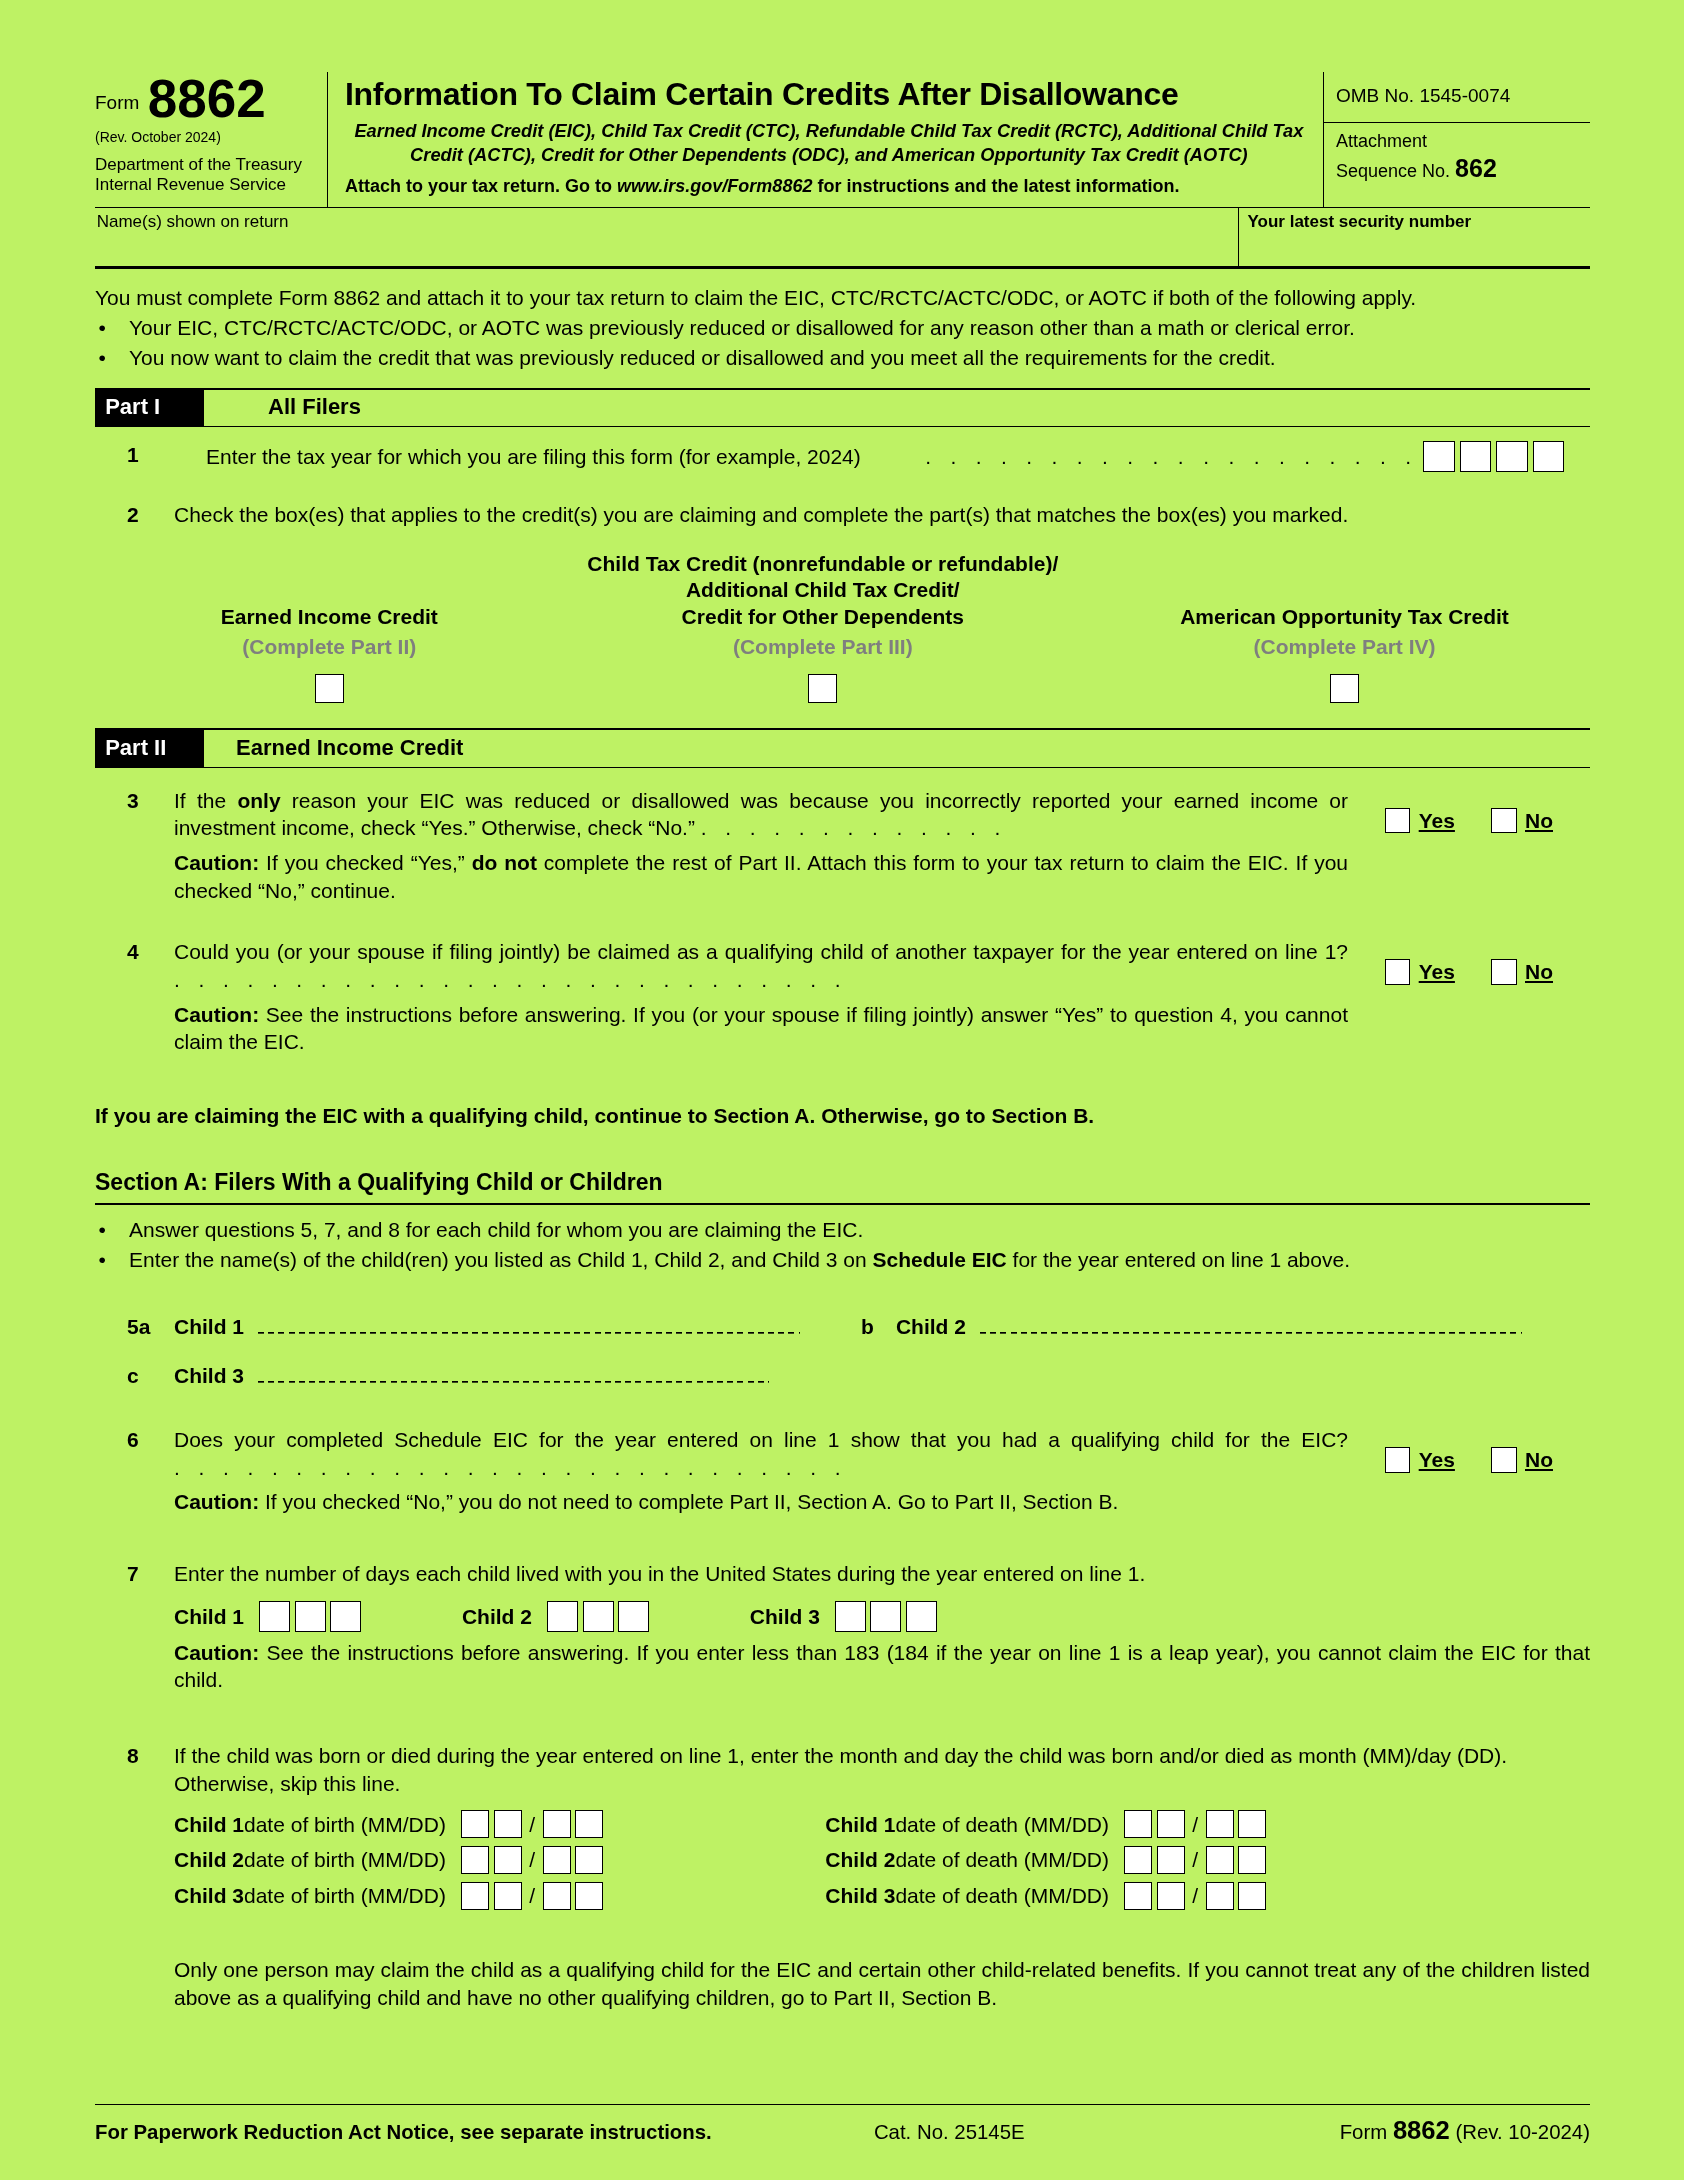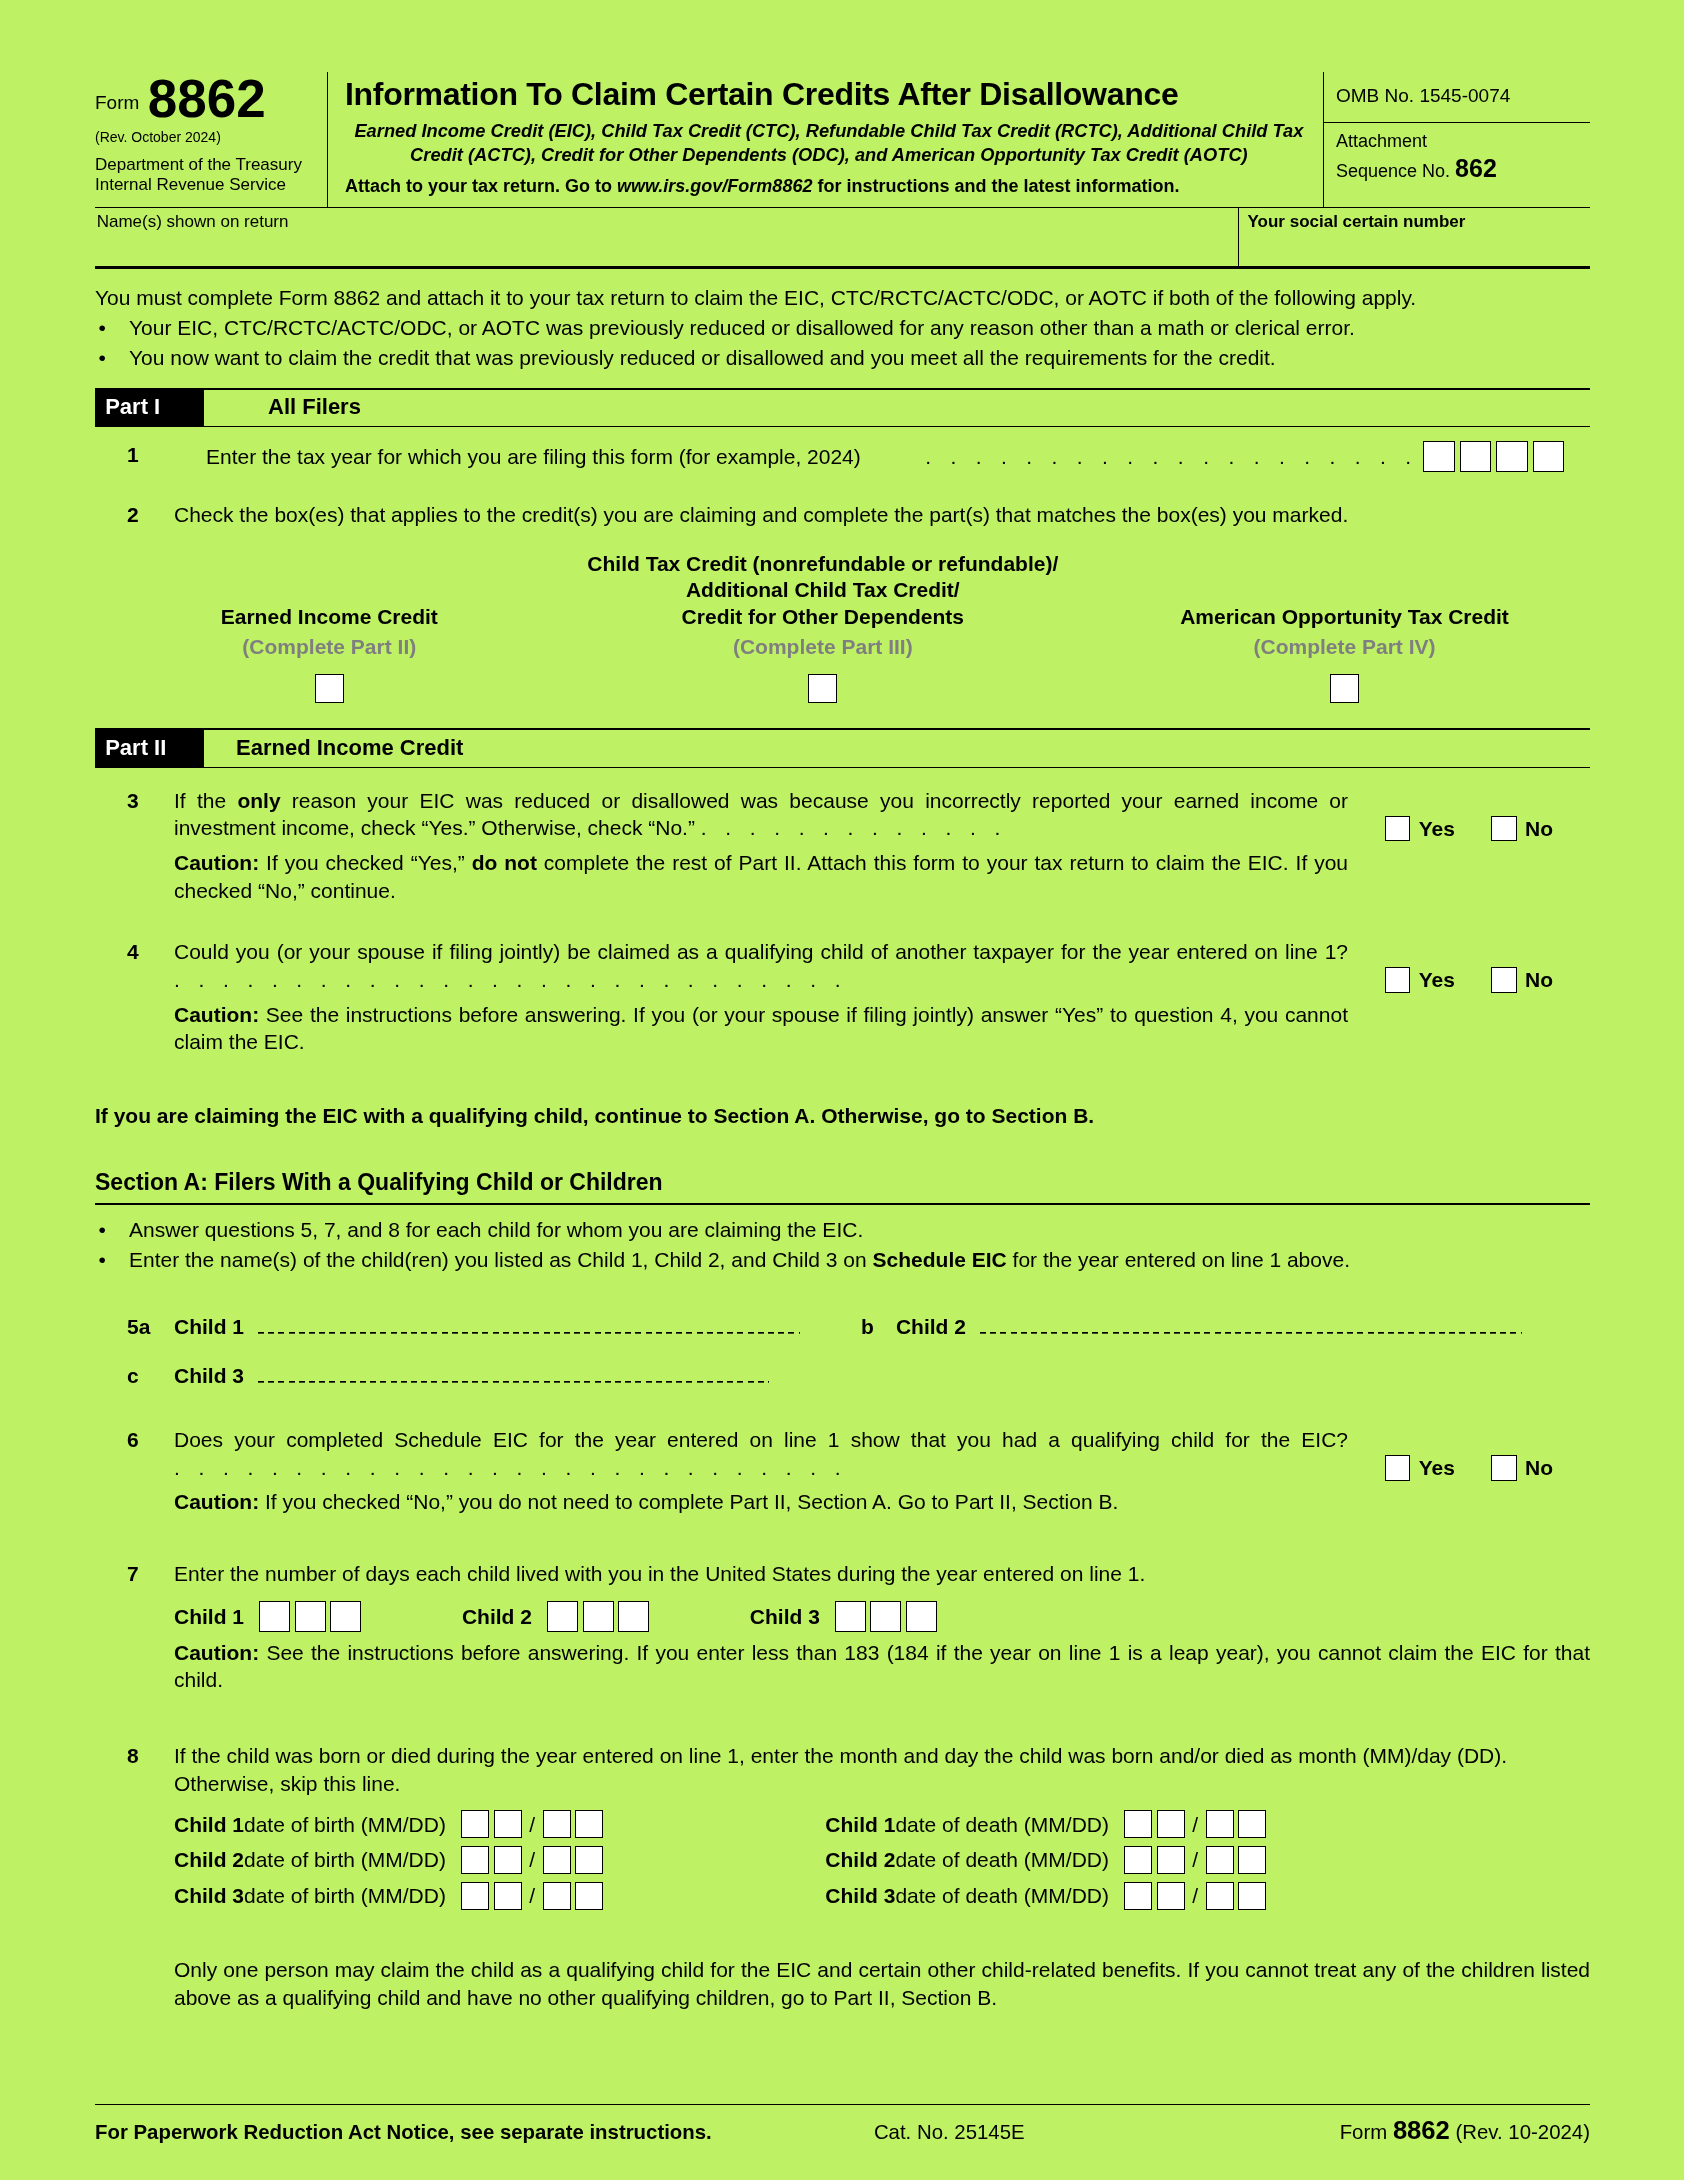--- a/index.html
+++ b/index.html
@@ -63,21 +63,21 @@
   .ccol-title{font-weight:700;line-height:1.28;}
   .ccol-sub{font-weight:700;color:#7f7f7f;margin-top:1.7px;}
   .checkbox{display:inline-block;border:1.7px solid #000;background:#fff;}
   .cb34{width:29px;height:29px;margin-top:13.6px;}
   .cb30{width:25.6px;height:25.6px;}
 
   
   .q-line{position:relative;padding-right:242px;}
   .qtext{text-align:justify;line-height:1.32;}
   .inline-dots{word-spacing:12.8px;white-space:nowrap;}
-  .yn{position:absolute;right:37px;bottom:0;display:flex;align-items:center;}
+  .yn{position:absolute;right:37px;bottom:8px;display:flex;align-items:center;text-decoration:underline;}
   .yn-label{font-weight:700;margin-left:8.5px;}
   .no-box{margin-left:36px;}
   .caution{margin-top:6.8px;text-align:justify;line-height:1.32;}
   .pad-r{padding-right:242px;}
 
   .continue-note{font-weight:700;margin-top:46px;}
 
   
   .section-heading{font-size:23px;font-weight:700;border-bottom:2.6px solid #000;padding-bottom:5.1px;margin-top:39px;}
   .section-bullets{margin-top:8.5px;}
@@ -151,21 +151,21 @@
         <div><span>Sequence No.</span> <span class="sequence-number">862</span></div>
       </div>
     </div>
   </header>
 
   <div class="name-row">
     <div class="name-cell">
       <span>Name(s) shown on return</span>
     </div>
     <div class="ssn-cell">
-      <span>Your social certain number</span>
+      <span>Your latest security number</span>
     </div>
   </div>
 
   <section class="intro">
     <p class="intro-lead">You must complete Form 8862 and attach it to your tax return to claim the EIC, CTC/RCTC/ACTC/ODC, or AOTC if both of the following apply.</p>
     <div class="bullet-row">
       <span class="bullet-glyph">•</span>
       <span class="bullet-text">Your EIC, CTC/RCTC/ACTC/ODC, or AOTC was previously reduced or disallowed for any reason other than a math or clerical error.</span>
     </div>
     <div class="bullet-row">

